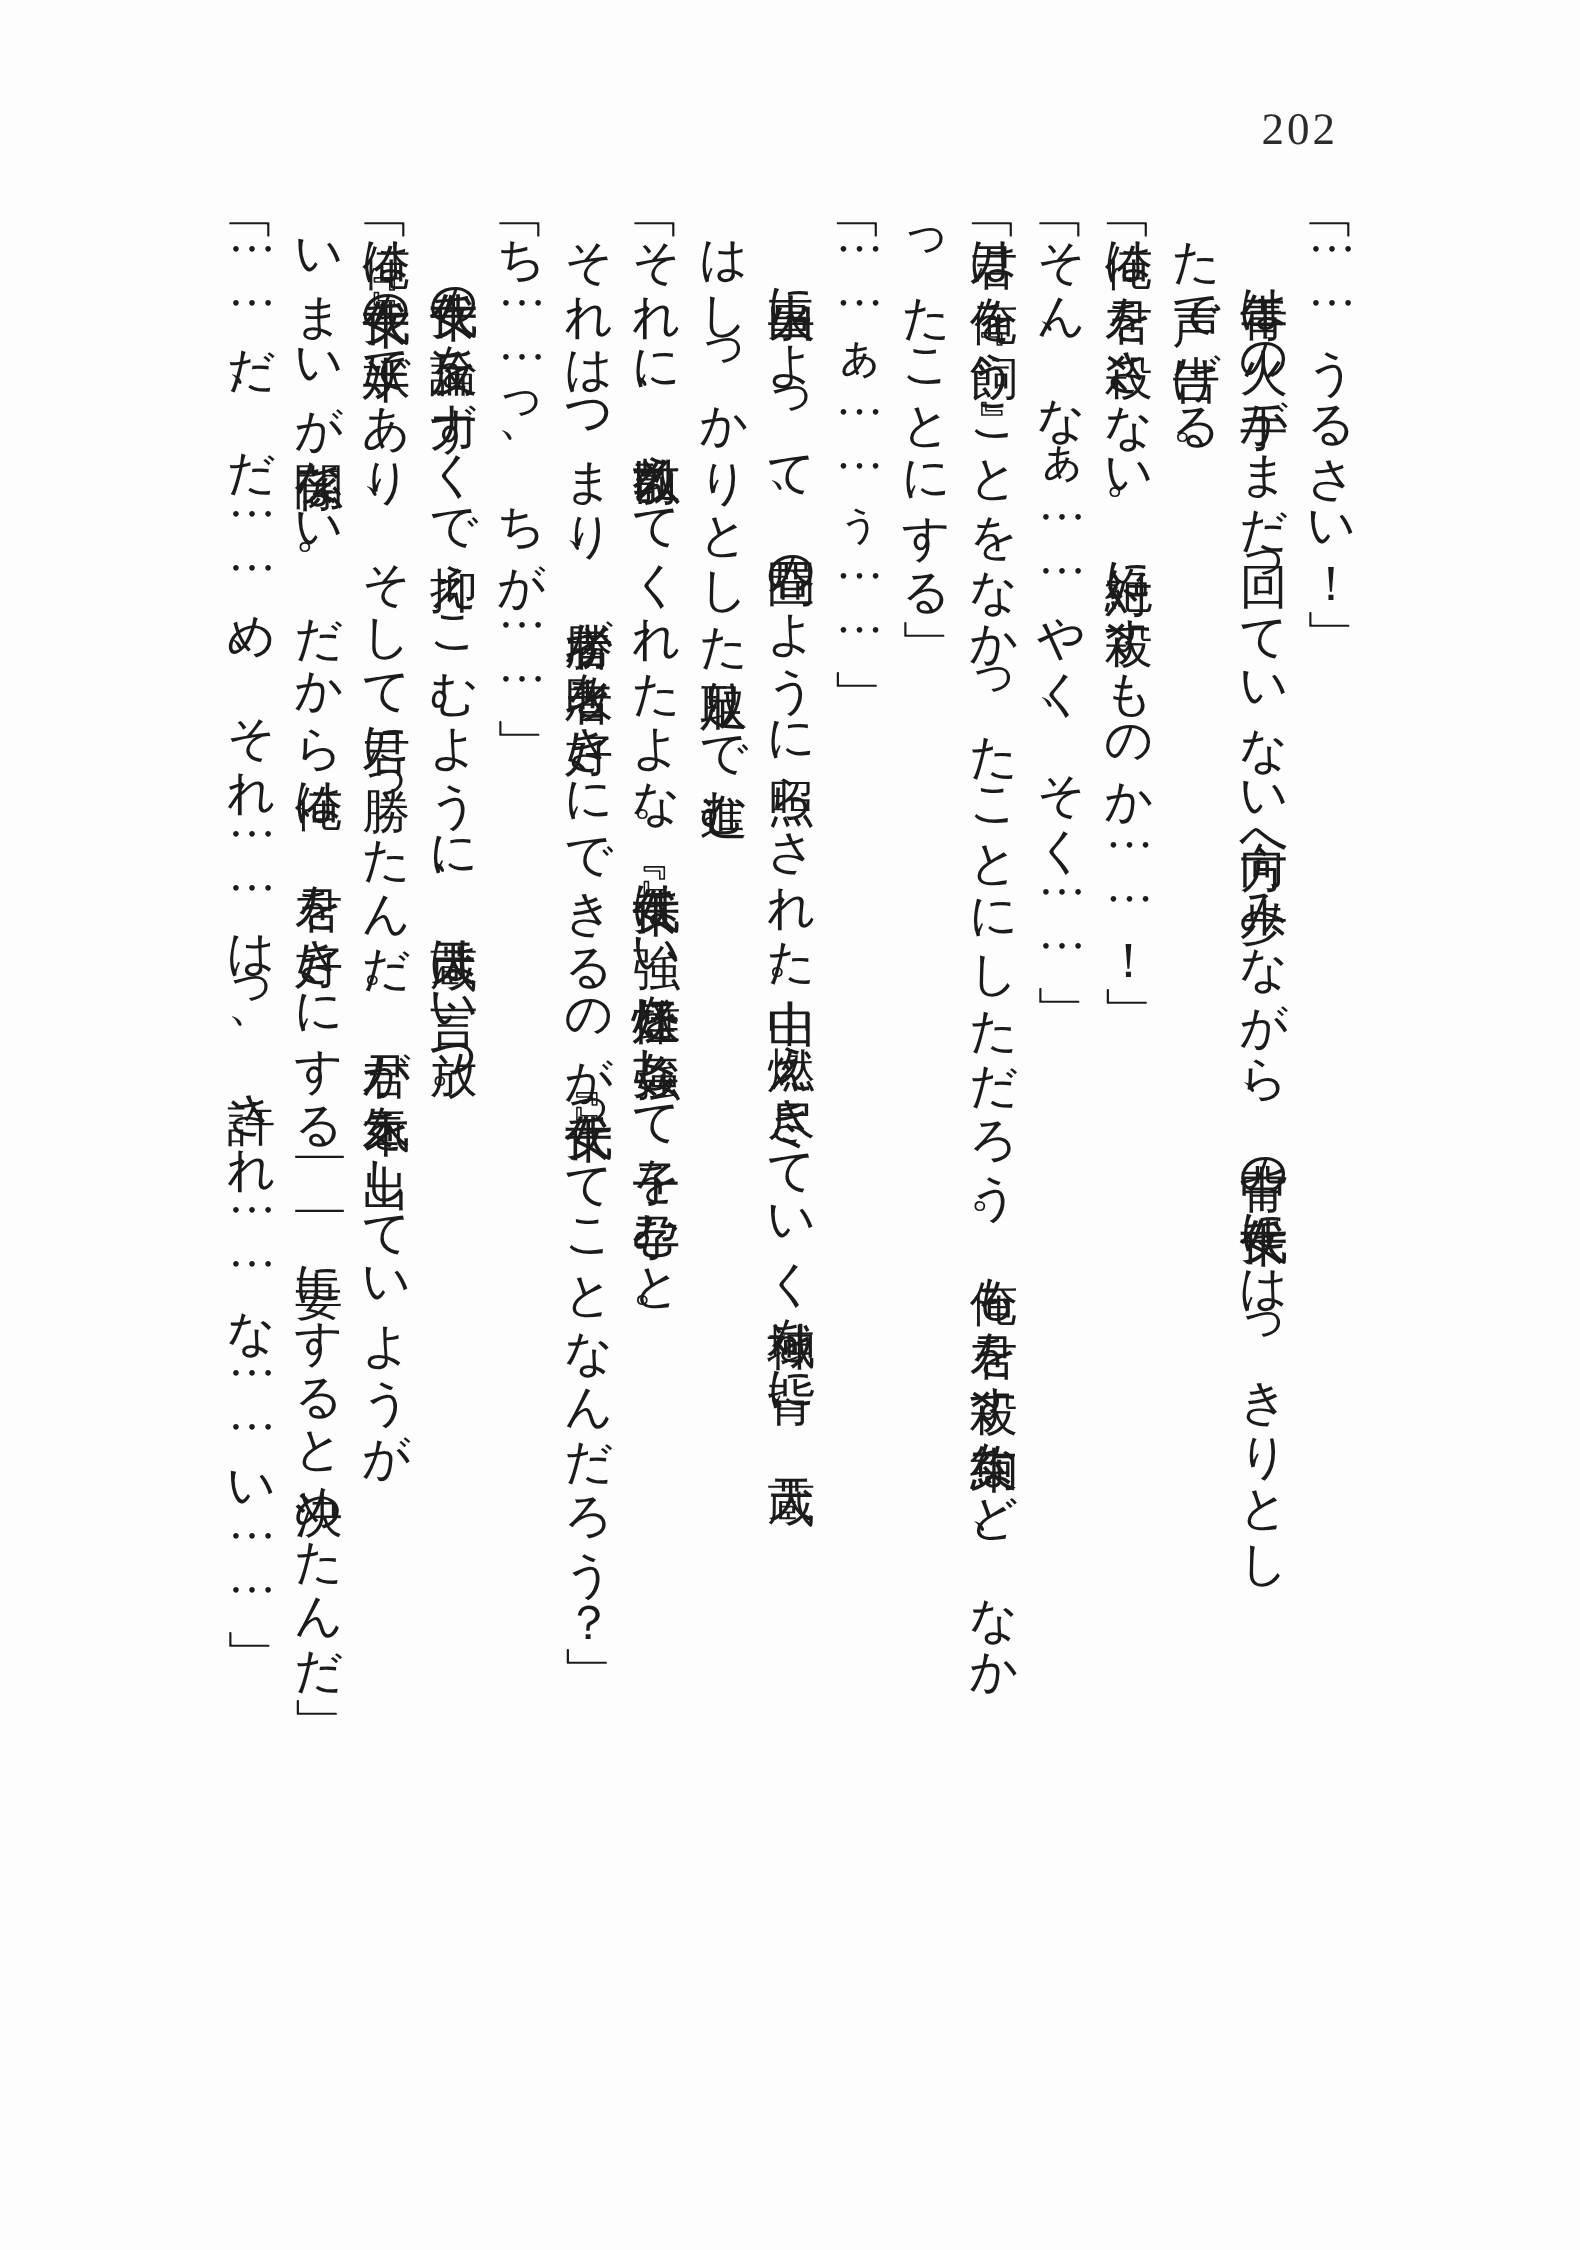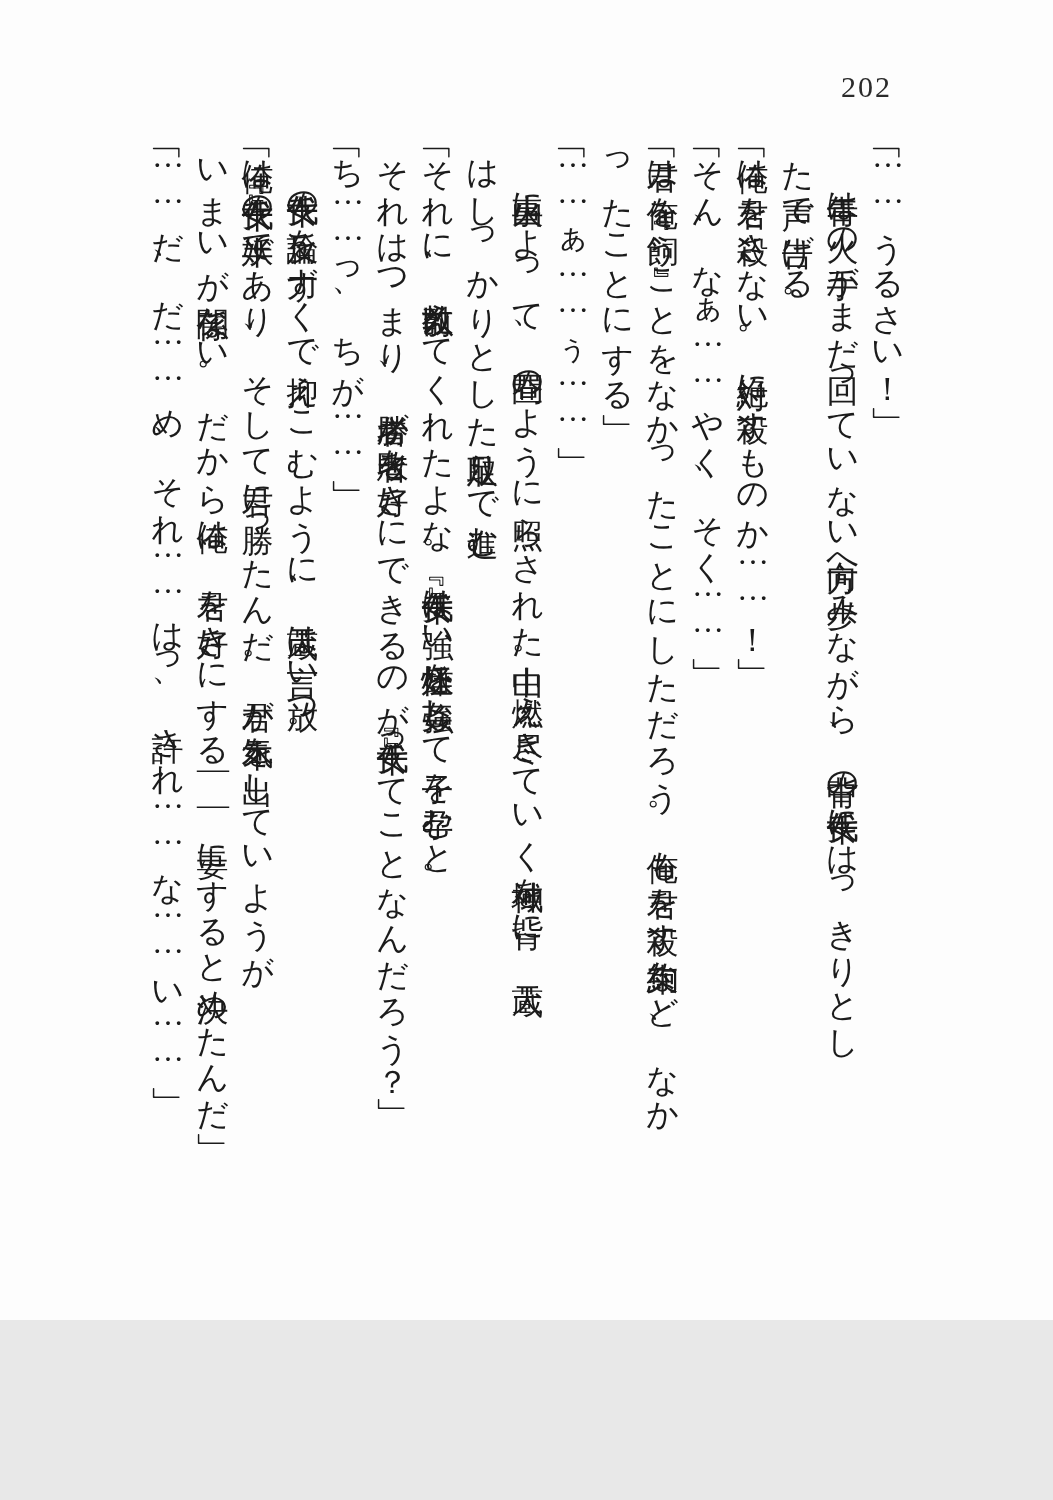--- a/index.html
+++ b/index.html
@@ -3,21 +3,21 @@
 <meta charset="utf-8">
 <style>
   html, body {
     margin: 0;
     padding: 0;
     background: #e8e8e8;
   }
   #book-page {
     position: relative;
     width: 1053px;
-    height: 1320px;
+    height: 1500px;
     background: #fdfdfd;
     overflow: hidden;
     font-family: "Liberation Serif", "DejaVu Serif", serif;
   }
   #page-number {
     position: absolute;
     top: 70px;
     left: 841px;
     font-size: 30px;
     letter-spacing: 2px;

